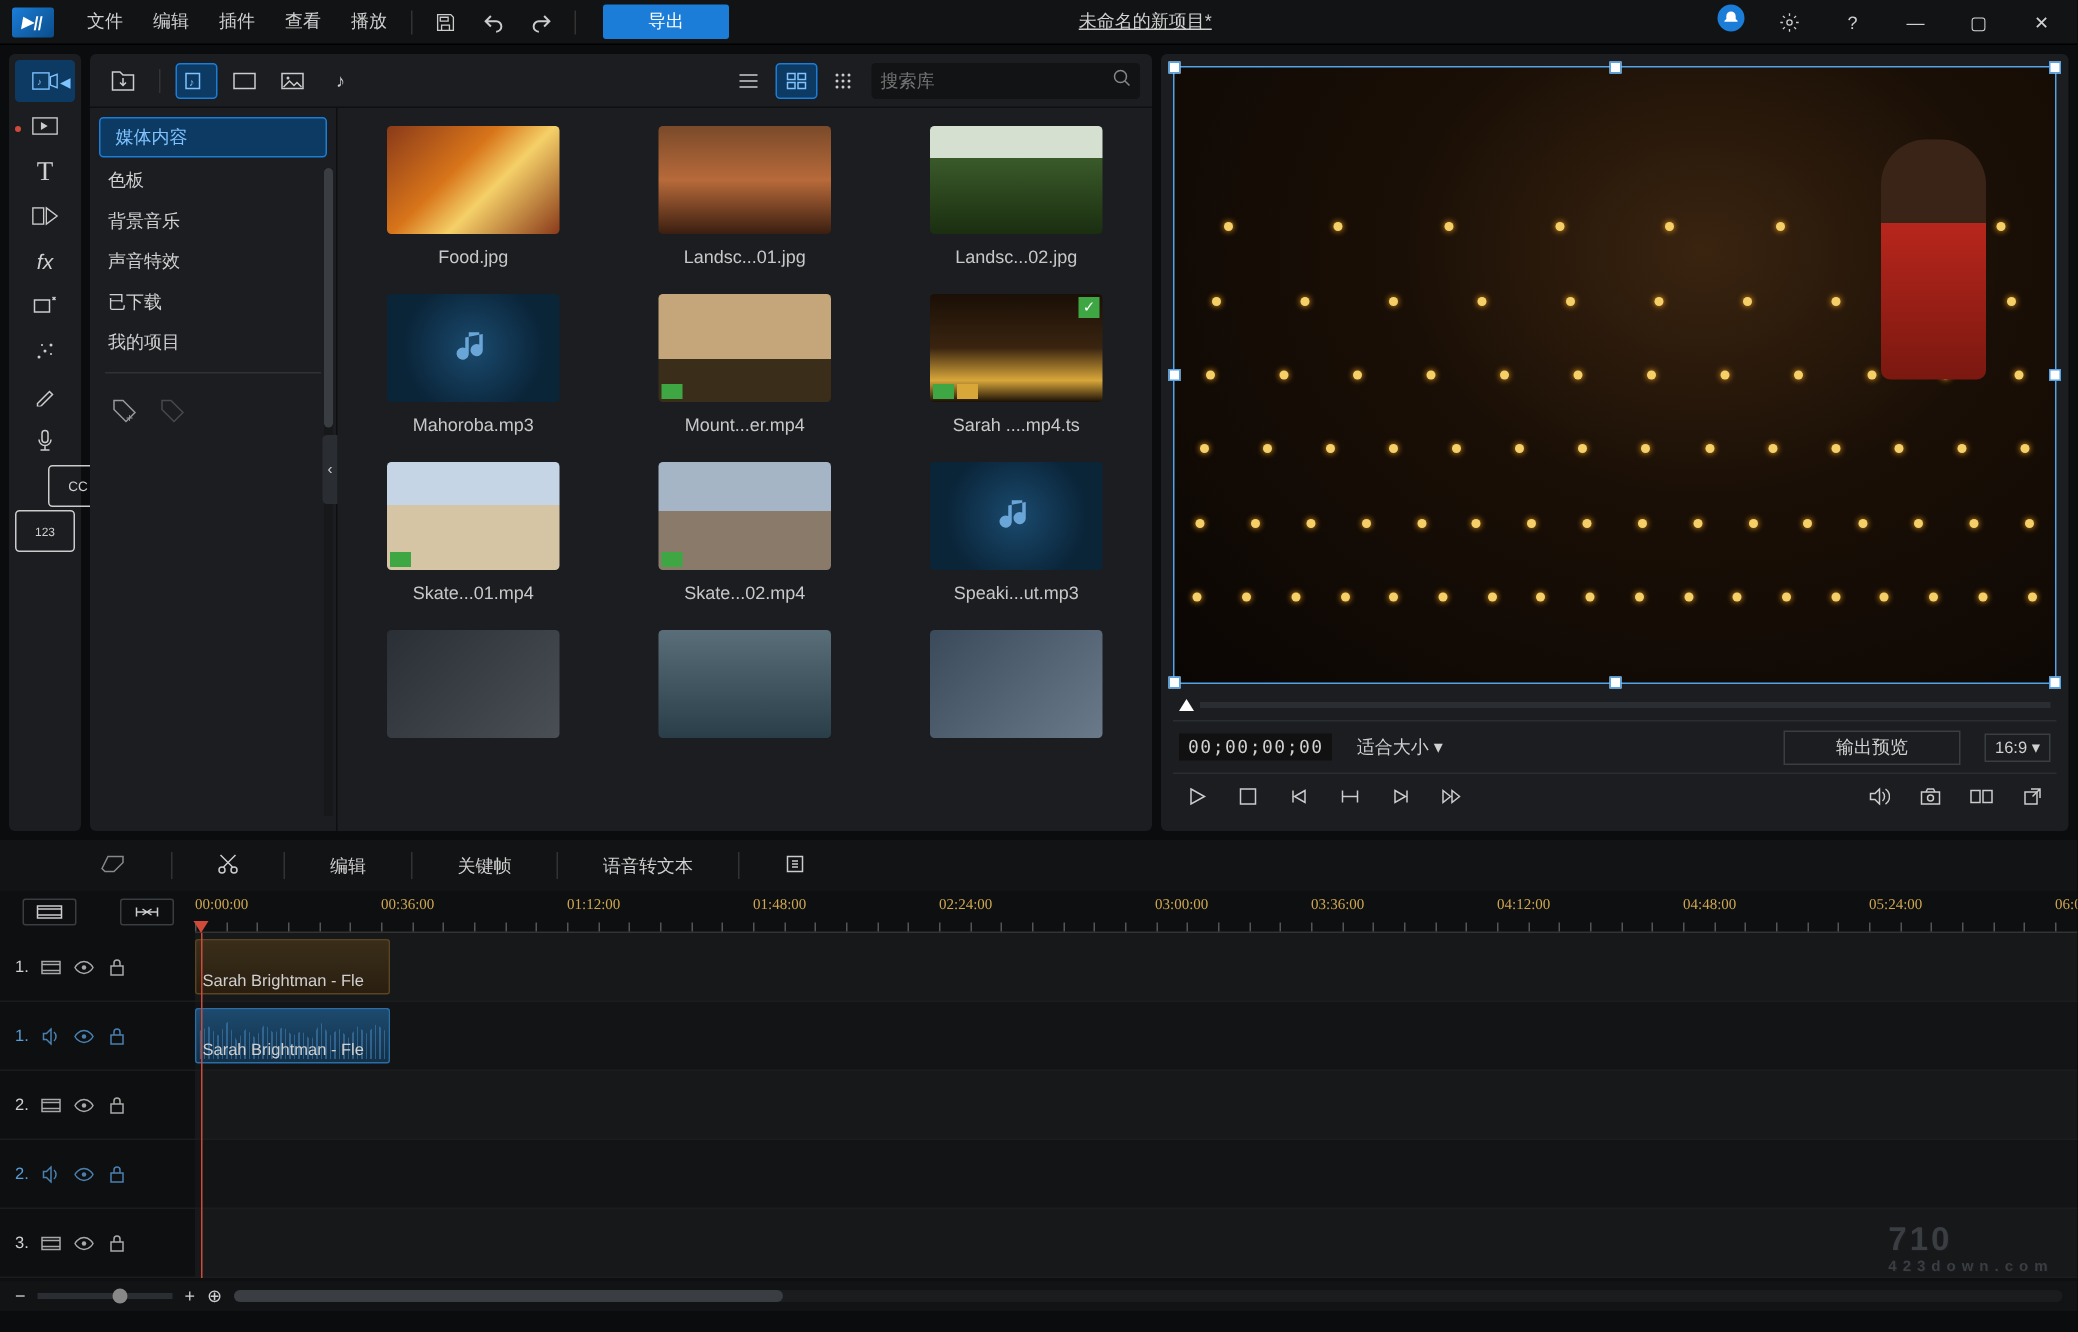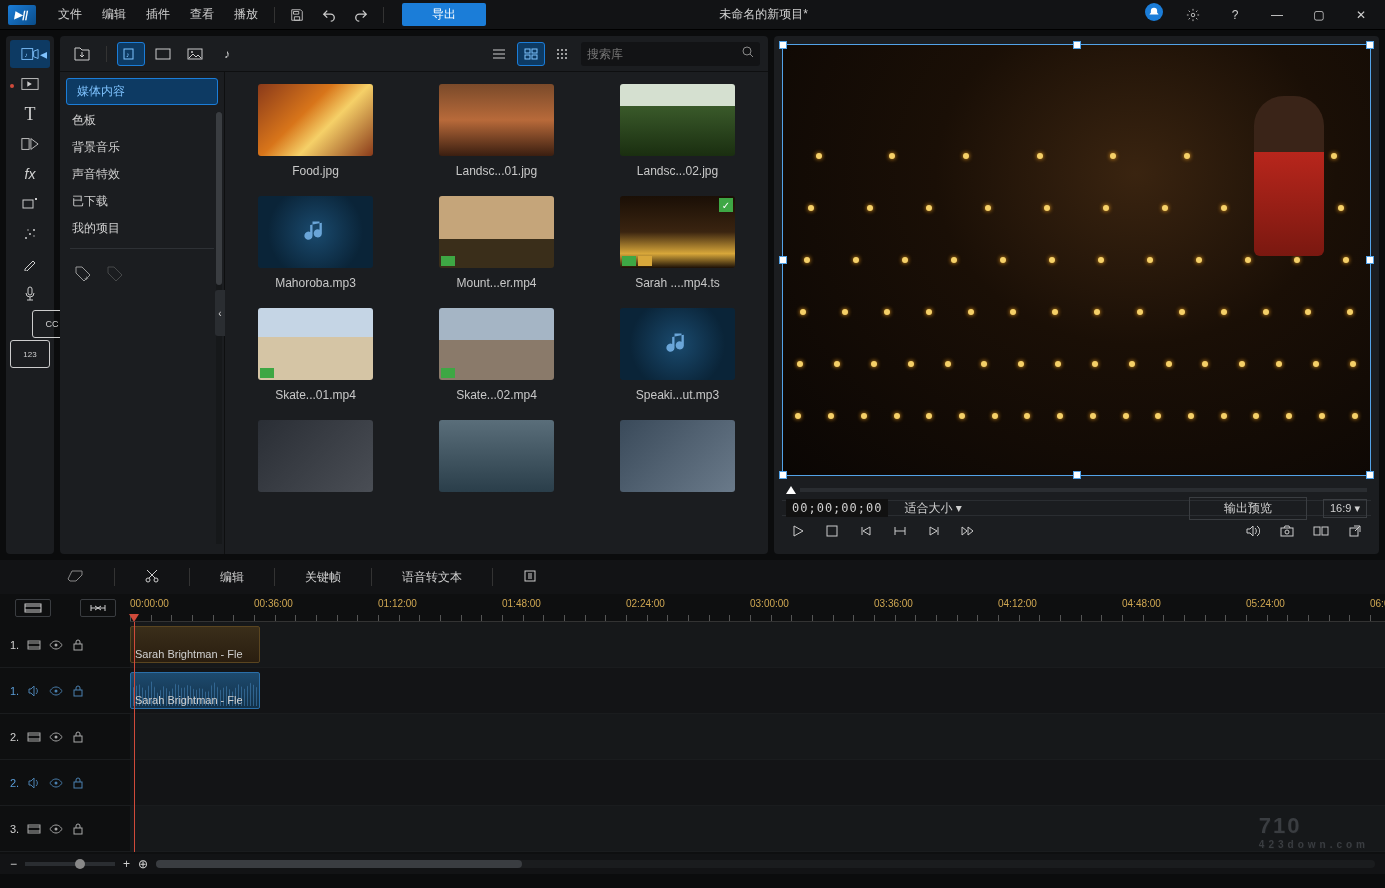--- a/index.html
+++ b/index.html
@@ -7,21 +7,21 @@
 
 
 .titlebar { height: 30px; background: #121315; display: flex; align-items: center; padding: 0 8px; border-bottom: 1px solid #000; }
 .logo { width: 28px; height: 20px; background: linear-gradient(135deg,#1b7dd8,#0a4d8a); border-radius: 2px; display: flex; align-items: center; justify-content: center; font-size: 10px; color: #fff; margin-right: 12px; position: relative; }
 .logo::after { content: ''; position: absolute; right: -2px; width: 0; height: 0; }
 .logo-glyph { transform: skewX(-10deg); font-weight: bold; }
 .menu-item { padding: 0 10px; cursor: pointer; font-size: 12px; }
 .tb-icon { width: 24px; height: 24px; display: flex; align-items: center; justify-content: center; cursor: pointer; margin: 0 4px; }
 .tb-divider { width: 1px; height: 16px; background: #333; margin: 0 6px; }
 .export-btn { background: #1b7dd8; color: #fff; padding: 3px 30px; border-radius: 2px; cursor: pointer; margin-left: 12px; }
-.title-text { flex: 1; text-align: center; margin-left: -100px; }
+.title-text { flex: 1; text-align: center; margin-left: -100px; text-decoration: underline; }
 .win-controls { display: flex; gap: 10px; }
 
 
 .main { display: flex; height: 530px; padding: 6px; gap: 6px; }
 
 
 .tool-strip { width: 48px; background: #1b1d20; display: flex; flex-direction: column; align-items: center; padding-top: 4px; border-radius: 4px; }
 .tool-strip .tool { width: 40px; height: 28px; display: flex; align-items: center; justify-content: center; cursor: pointer; margin-bottom: 2px; border-radius: 3px; font-size: 14px; }
 .tool.active { background: #0d3a63; }
 .tool-badge { position: relative; }
@@ -66,42 +66,42 @@
 .h-t{top:-4px;left:50%;margin-left:-4px;} .h-b{bottom:-4px;left:50%;margin-left:-4px;}
 .h-l{left:-4px;top:50%;margin-top:-4px;} .h-r{right:-4px;top:50%;margin-top:-4px;}
 .candles-row { position:absolute; left:0; right:0; height:8%; display:flex; justify-content:space-around; align-items:center; }
 .candle { width:6px; height:6px; background:#f5d068; border-radius:50%; box-shadow:0 0 4px #f5a623; }
 .figure { position:absolute; right:8%; top:12%; width:70px; height:160px; background:linear-gradient(to bottom,#3a2418 0%,#3a2418 35%,#b8261c 35%,#7a1810 100%); border-radius:30px 30px 6px 6px; }
 
 .prev-scrub { height:20px; display:flex; align-items:center; padding:0 4px; }
 .scrub-handle { width:0; height:0; border-left:5px solid transparent; border-right:5px solid transparent; border-bottom:8px solid #fff; margin-right:4px; }
 .scrub-track { flex:1; height:4px; background:#2a2d31; }
 
-.prev-info { height:16px; display:flex; align-items:center; gap:8px; padding:0 4px; border-top:1px solid #2a2d31; border-bottom:1px solid #2a2d31; }
+.prev-info { height:36px; display:flex; align-items:center; gap:8px; padding:0 4px; border-top:1px solid #2a2d31; border-bottom:1px solid #2a2d31; }
 .tc { font-family: monospace; letter-spacing:1px; background:#111; padding:2px 6px; }
 .fit-btn { padding:2px 8px; cursor:pointer; }
 .prev-info .sp { flex:1; }
 .out-prev-btn { padding:2px 34px; border:1px solid #3a3d41; cursor:pointer; }
 
 .prev-controls { height:30px; display:flex; align-items:center; padding:0 4px; gap:10px; }
 .pctrl { width:24px; height:24px; display:flex; align-items:center; justify-content:center; cursor:pointer; }
 .prev-controls .sp { flex:1; }
 .aspect-btn { border:1px solid #3a3d41; padding:2px 6px; cursor:pointer; font-size:11px; }
 
 
 .timeline-bar { height:34px; display:flex; align-items:center; padding:0 20px 0 56px; gap:20px; background:#121315; }
 .tl-btn { padding:4px 10px; cursor:pointer; }
 .tl-sep { width:1px; height:18px; background:#333; }
 
 .timeline { background:#0e0f10; position:relative; height: 280px; }
 .tl-header { height:28px; display:flex; }
 .tl-tracks-header { width:130px; display:flex; align-items:center; justify-content:space-around; }
 .tl-mode-btn { width:36px; height:18px; border:1px solid #3a3d41; border-radius:2px; display:flex; align-items:center; justify-content:center; cursor:pointer; font-size:10px; }
 .tl-ruler { flex:1; position:relative; border-bottom:1px solid #333; }
-.ruler-mark { position:absolute; top:4px; font-size:10px; color:#cfa752; }
+.ruler-mark { position:absolute; top:4px; font-size:10px; color:#cfa752;font-family:Liberation Serif, serif; }
 .ruler-tick { position:absolute; bottom:0; width:1px; height:6px; background:#555; }
 
 .tracks { display:flex; height:230px; }
 .track-labels { width:130px; }
 .track-label { height:46px; display:flex; align-items:center; gap:8px; padding:0 10px; border-bottom:1px solid #1a1c1e; font-size:11px; }
 .track-label.audio { color:#5a9dd8; }
 .tl-icon { width:14px; height:14px; display:flex; align-items:center; justify-content:center; opacity:0.8; }
 
 .track-lanes { flex:1; position:relative; background:#131416; }
 .lane { height:46px; border-bottom:1px solid #1a1c1e; position:relative; }
@@ -656,21 +656,21 @@
         <div class="ruler-tick" style="left: 434px;"></div>
         <div class="ruler-tick" style="left: 454.667px;"></div>
         <div class="ruler-tick" style="left: 475.333px;"></div>
         <div class="ruler-mark" style="left: 496px;">02:24:00</div>
         <div class="ruler-tick" style="left: 496px;"></div>
         <div class="ruler-tick" style="left: 516.667px;"></div>
         <div class="ruler-tick" style="left: 537.333px;"></div>
         <div class="ruler-tick" style="left: 558px;"></div>
         <div class="ruler-tick" style="left: 578.667px;"></div>
         <div class="ruler-tick" style="left: 599.333px;"></div>
-        <div class="ruler-mark" style="left: 620px;">03:00:00</div>
+        <div class="ruler-mark" style="left: 640px;">03:00:00</div>
         <div class="ruler-tick" style="left: 620px;"></div>
         <div class="ruler-tick" style="left: 640.667px;"></div>
         <div class="ruler-tick" style="left: 661.333px;"></div>
         <div class="ruler-tick" style="left: 682px;"></div>
         <div class="ruler-tick" style="left: 702.667px;"></div>
         <div class="ruler-tick" style="left: 723.333px;"></div>
         <div class="ruler-mark" style="left: 744px;">03:36:00</div>
         <div class="ruler-tick" style="left: 744px;"></div>
         <div class="ruler-tick" style="left: 764.667px;"></div>
         <div class="ruler-tick" style="left: 785.333px;"></div>

